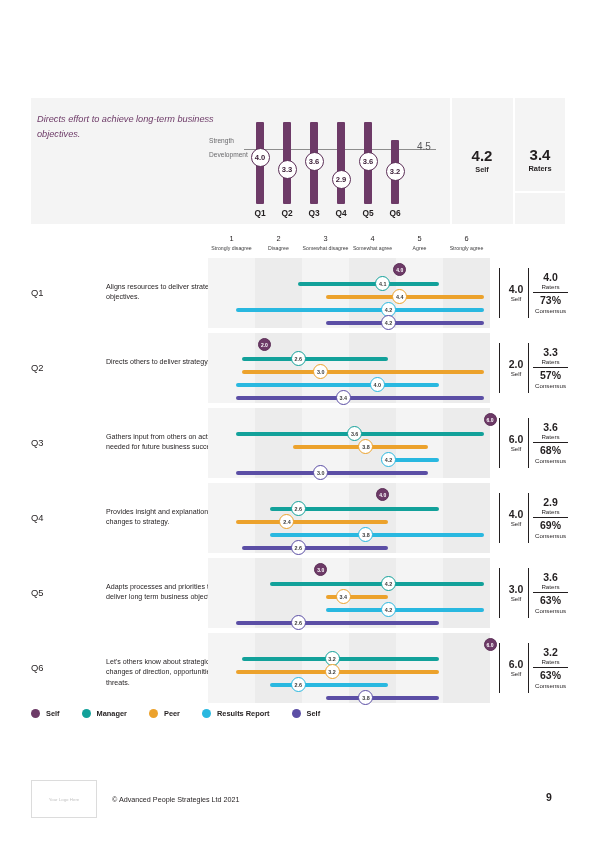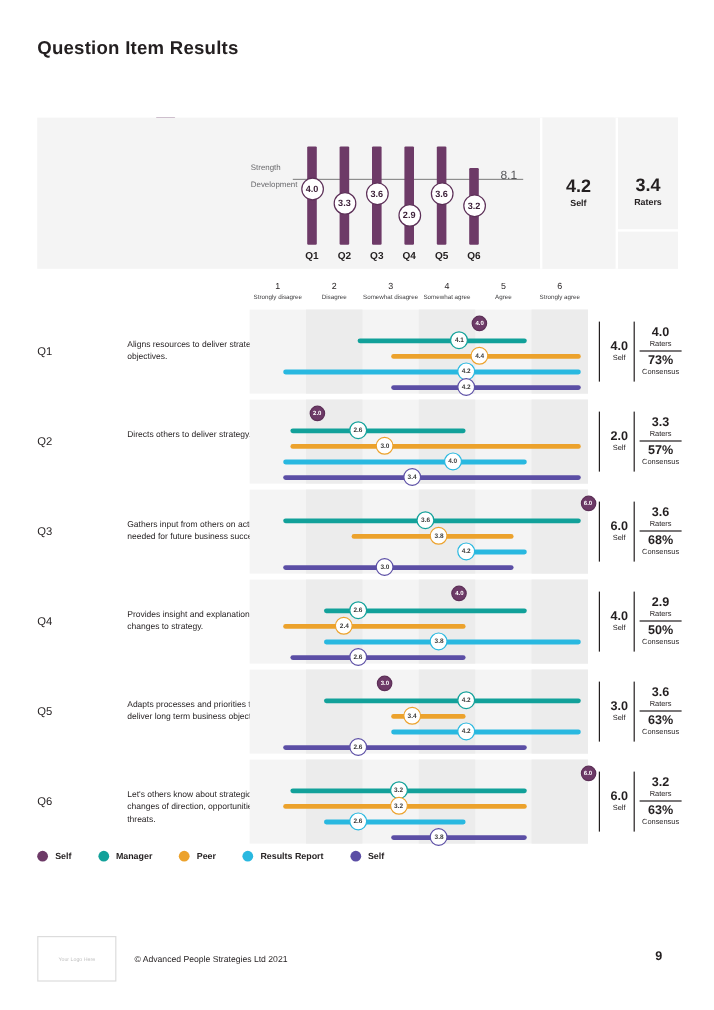--- a/index.html
+++ b/index.html
@@ -172,30 +172,30 @@
   .footer-page {
     position: absolute; left: 534px; top: 791px; width: 30px; text-align: center;
     font-size: 10.5px; font-weight: bold; color: #231f20;
   }
 </style>
 </head>
 <body>
 
 <div class="page">
 
-  <div class="page-title">Question Item Results</div>
 
   <div class="banner-notch"></div>
 
   <div class="summary-panel">
+    <div class="summary-desc">Directs effort to achieve long-term business objectives.</div>
     <div class="mini-chart" id="mini-chart">
       <div class="mini-axis-top">Strength</div>
       <div class="mini-axis-line"></div>
       <div class="mini-axis-bot">Development</div>
-      <div class="mini-axis-val">8.1</div>
+      <div class="mini-axis-val">4.5</div>
     <div class="mini-bar" style="left: 47px; top: 22px; height: 82px;"></div>
         <div class="mini-bubble" style="left: 41.5px; top: 48px;">4.0</div>
         <div class="mini-qlabel" style="left: 39px;">Q1</div>
         <div class="mini-bar" style="left: 74px; top: 22px; height: 82px;"></div>
         <div class="mini-bubble" style="left: 68.5px; top: 60px;">3.3</div>
         <div class="mini-qlabel" style="left: 66px;">Q2</div>
         <div class="mini-bar" style="left: 101px; top: 22px; height: 82px;"></div>
         <div class="mini-bubble" style="left: 95.5px; top: 52px;">3.6</div>
         <div class="mini-qlabel" style="left: 93px;">Q3</div>
         <div class="mini-bar" style="left: 128px; top: 22px; height: 82px;"></div>
@@ -373,21 +373,21 @@
           <div class="stat-self">
             <div class="stat-num">4.0</div>
             <div class="stat-cap">Self</div>
           </div>
           <div class="stat-rater">
             <div class="stat-half top">
               <div class="stat-num">2.9</div>
               <div class="stat-cap">Raters</div>
             </div>
             <div class="stat-half">
-              <div class="stat-num">50%</div>
+              <div class="stat-num">69%</div>
               <div class="stat-cap">Consensus</div>
             </div>
           </div>
         </div>
       </div>
       <div class="qrow" style="top: 558px; height: 70px;">
         <div class="qcode" style="top: 29px;">Q5</div>
         <div class="qtext" style="top: 24px;">Adapts processes and priorities to deliver long term business objectives.</div>
         <div class="plot">
           <div class="band" style="left: 47px; width: 47px;"></div>

